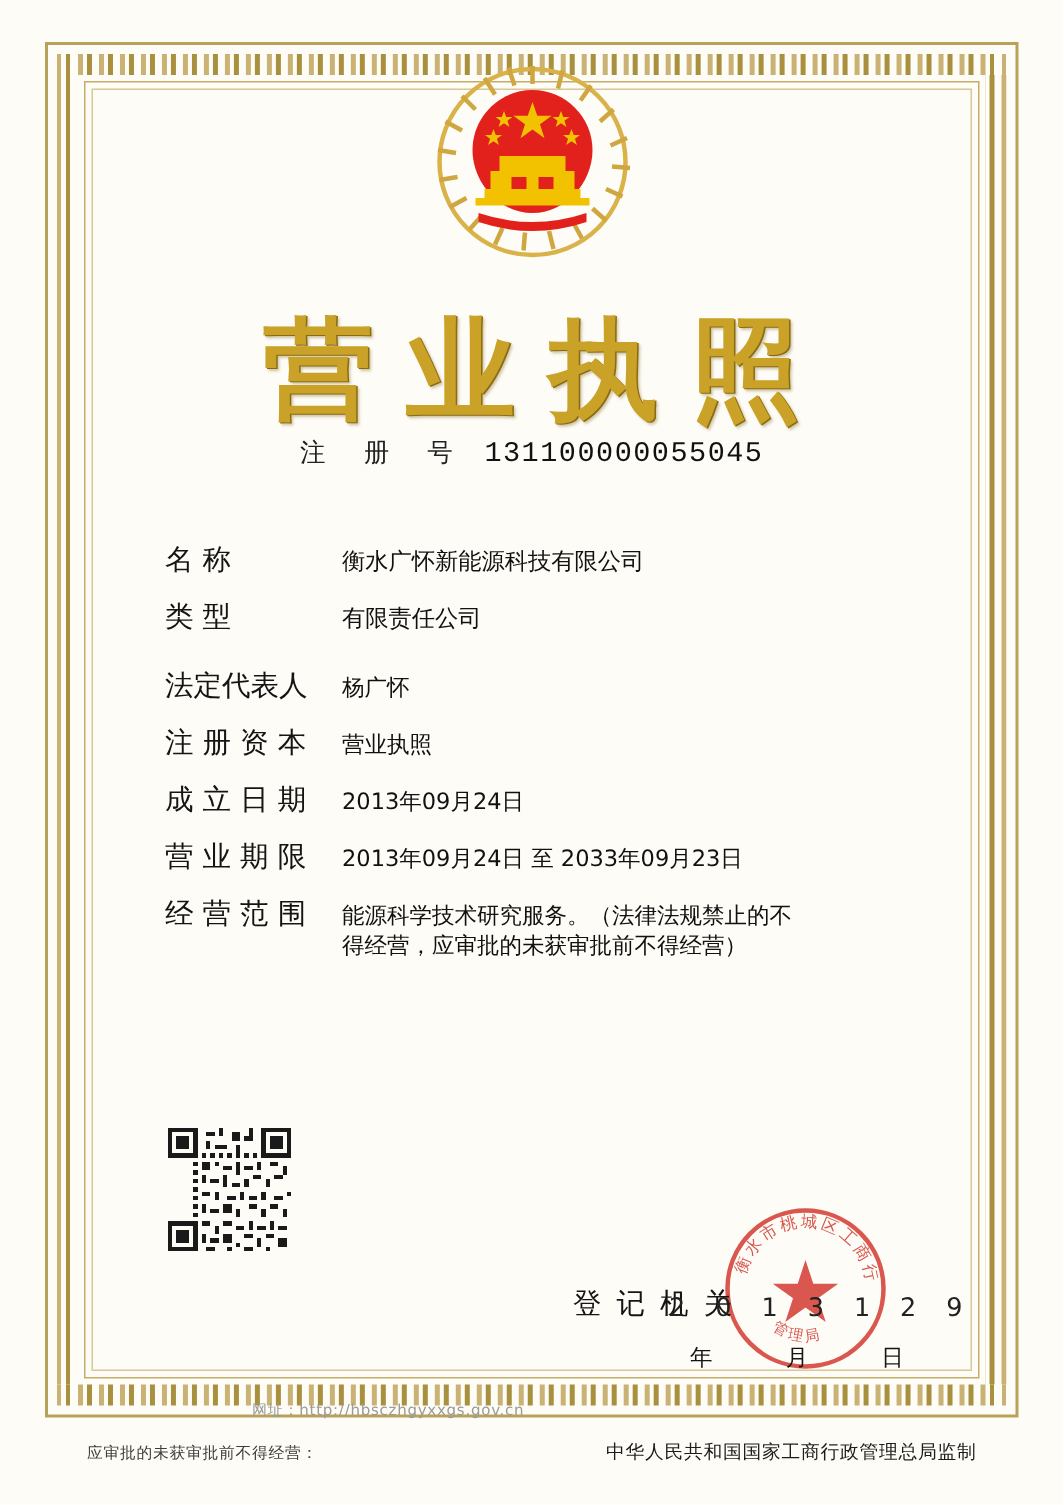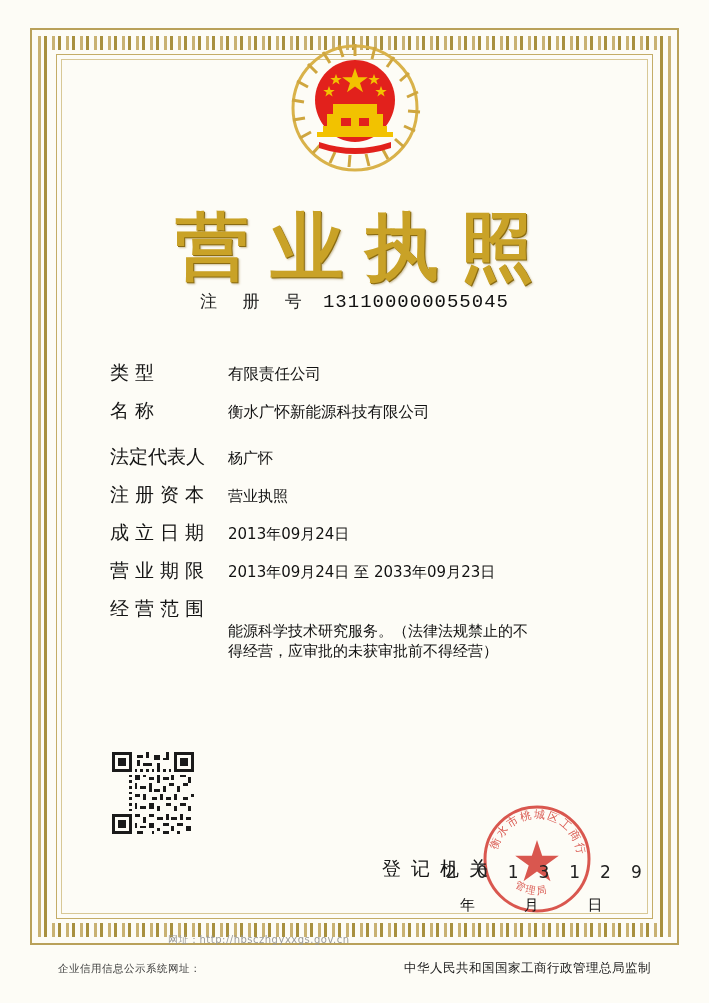--- a/index.html
+++ b/index.html
@@ -140,21 +140,20 @@
     line-height: 1.35;
   }
   .field.big .val { font-size: 15.5px; }
 
   .field.gap-top { margin-top: 20px; }
 
   .val-small {
     font-size: 11px;
     line-height: 1.45;
     max-width: 300px;
-    margin-top: 21px;
   }
 
   
   .qr {
     position: absolute;
     left: 112px;
     top: 752px;
     width: 82px;
     height: 82px;
   }
@@ -291,27 +290,27 @@
   <div class="title">营业执照</div>
 
   <div class="regrow">
     <span class="reg-label">注 册 号</span>
     <span class="reg-value">131100000055045</span>
   </div>
 
   <div class="fields">
 
     <div class="field big">
+      <div class="lbl">名          称</div>
+      <div class="val">衡水广怀新能源科技有限公司</div>
+    </div>
+
+    <div class="field big">
       <div class="lbl">类          型</div>
       <div class="val">有限责任公司</div>
-    </div>
-
-    <div class="field big">
-      <div class="lbl">名          称</div>
-      <div class="val">衡水广怀新能源科技有限公司</div>
     </div>
 
 
     <div class="field gap-top">
       <div class="lbl">法定代表人</div>
       <div class="val">杨广怀</div>
     </div>
 
     <div class="field">
       <div class="lbl">注 册 资 本</div>
@@ -456,16 +455,16 @@
 
   <div class="authority">登 记 机 关</div>
 
   <div class="datesline">
     <span>2013</span><span>12</span><span>9</span>
   </div>
 
   <div class="ymd">年  月  日</div>
 
   <div class="foot-url">网址：http://hbsczhgyxxgs.gov.cn</div>
-  <div class="foot-left">企业信用信息公示系统网址：</div>
+  <div class="foot-left">应审批的未获审批前不得经营：</div>
   <div class="foot-right">中华人民共和国国家工商行政管理总局监制</div>
 
 </div>
 
 </body></html>

